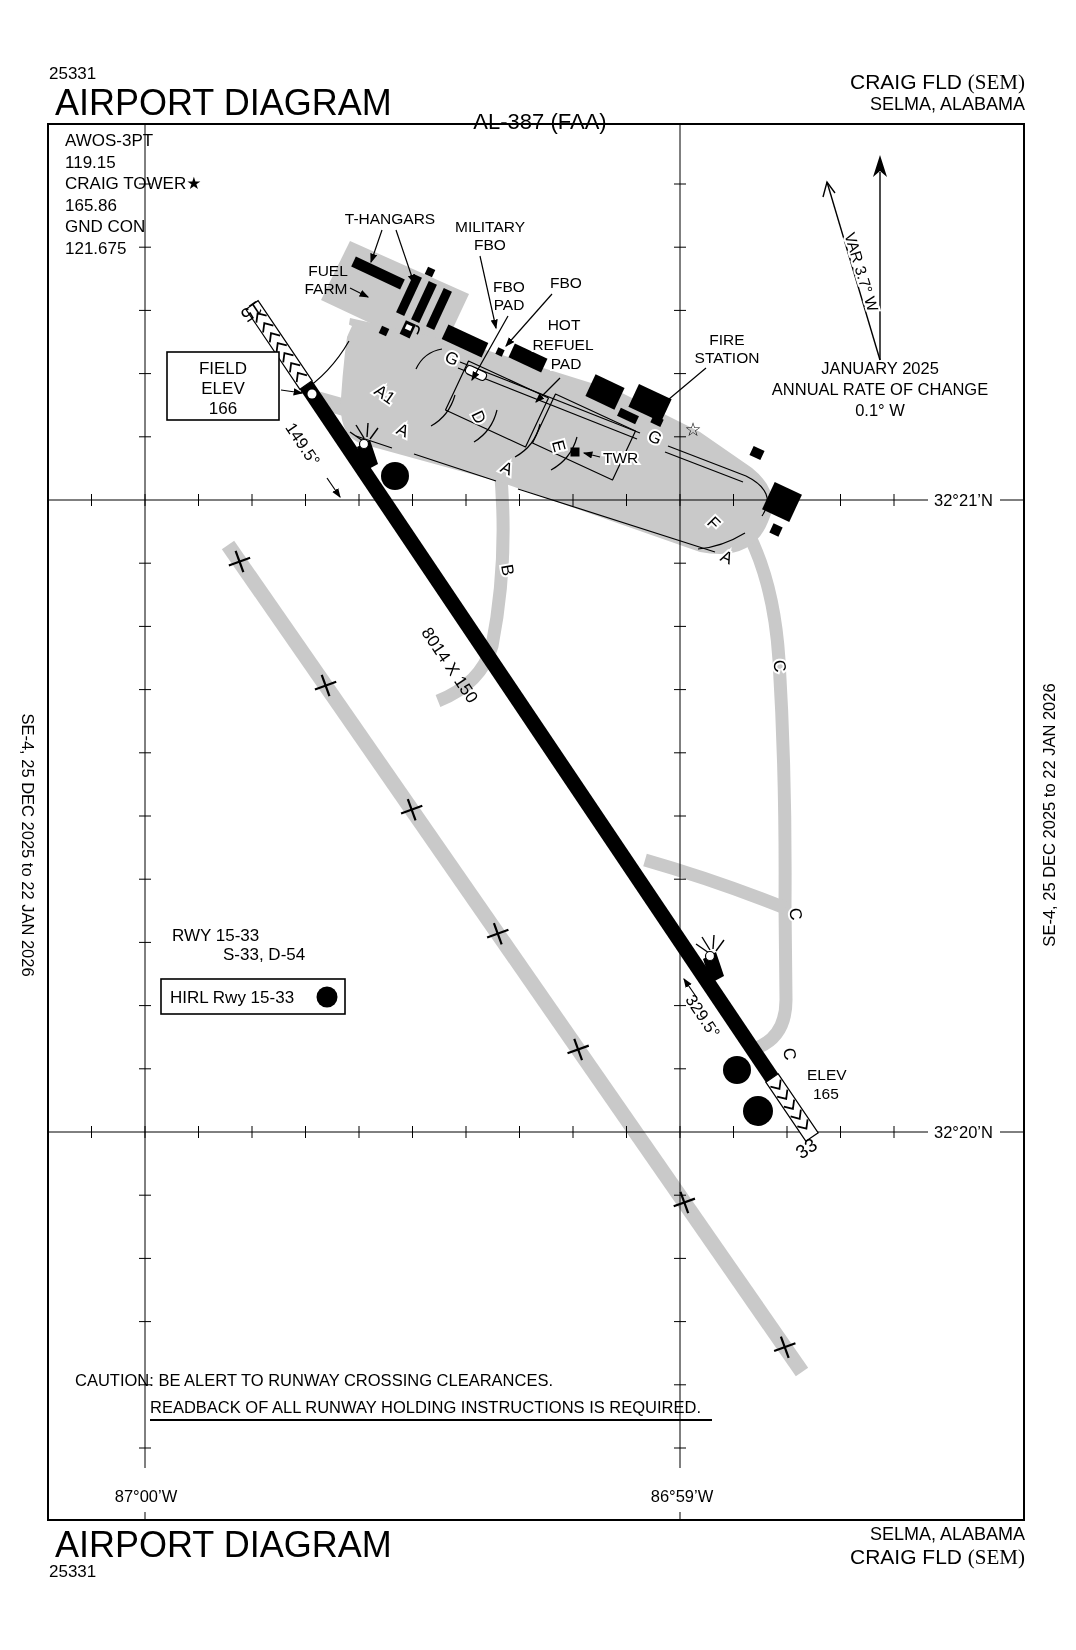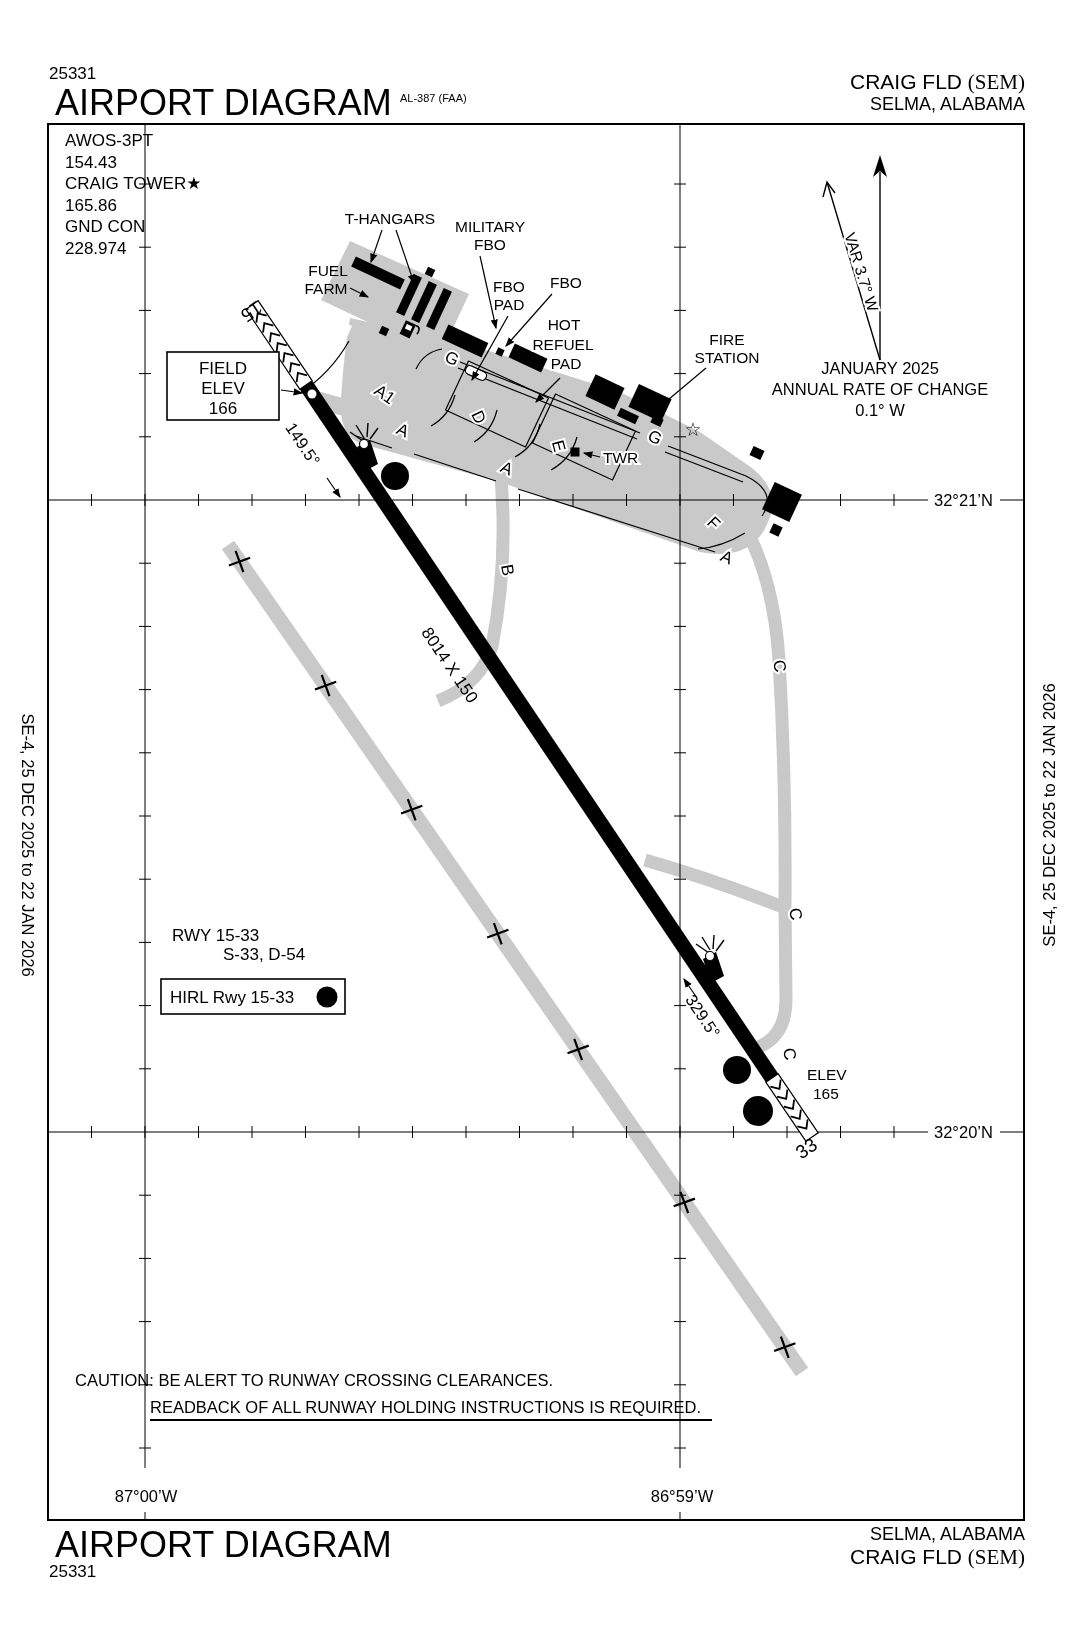--- a/index.html
+++ b/index.html
@@ -17,31 +17,31 @@
   .pav{fill:var(--pavement,#c9c9c9);}
   .pavln{stroke:var(--pavement,#c9c9c9);fill:none;}
   .edge{stroke:#000;stroke-width:1.2;fill:none;stroke-linejoin:round;}
   .ldr{stroke:#000;stroke-width:1.2;fill:none;}
 </style>
 </head>
 <body>
 
 <div class="abs" style="left:49px;top:64px;font-size:17px;">25331</div>
 <div class="abs big-title" style="left:47px;top:82px;">AIRPORT DIAGRAM</div>
-<div class="abs" style="left:400px;top:92px;width:280px;text-align:left;font-size:11px;">AL-387 (FAA)</div>
+<div class="abs" style="left:400px;top:109px;width:280px;text-align:center;font-size:22px;">AL-387 (FAA)</div>
 <div class="abs r" style="right:51px;top:70px;font-size:21px;"><span>CRAIG FLD</span> <span class="serif">(SEM)</span></div>
 <div class="abs r" style="right:51px;top:94px;font-size:18px;">SELMA, ALABAMA</div>
 
 <div class="abs" style="left:65px;top:130px;font-size:17px;line-height:21.5px;">
   <div>AWOS-3PT</div>
-  <div>154.43</div>
+  <div>119.15</div>
   <div>CRAIG TOWER★</div>
   <div>165.86</div>
   <div>GND CON</div>
-  <div>228.974</div>
+  <div>121.675</div>
 </div>
 
 <div class="abs" style="left:27px;top:845px;transform:translate(-50%,-50%) rotate(90deg);font-size:16.5px;">SE-4, 25 DEC 2025 to 22 JAN 2026</div>
 <div class="abs" style="left:1049px;top:815px;transform:translate(-50%,-50%) rotate(-90deg);font-size:16.5px;">SE-4, 25 DEC 2025 to 22 JAN 2026</div>
 
 <svg width="1076" height="1650" viewBox="0 0 1076 1650">
   <defs>
     <marker id="ah" markerWidth="9" markerHeight="8" refX="7" refY="3" orient="auto">
       <path d="M0,0 L8,3 L0,6 Z" fill="#000"></path>
     </marker>

